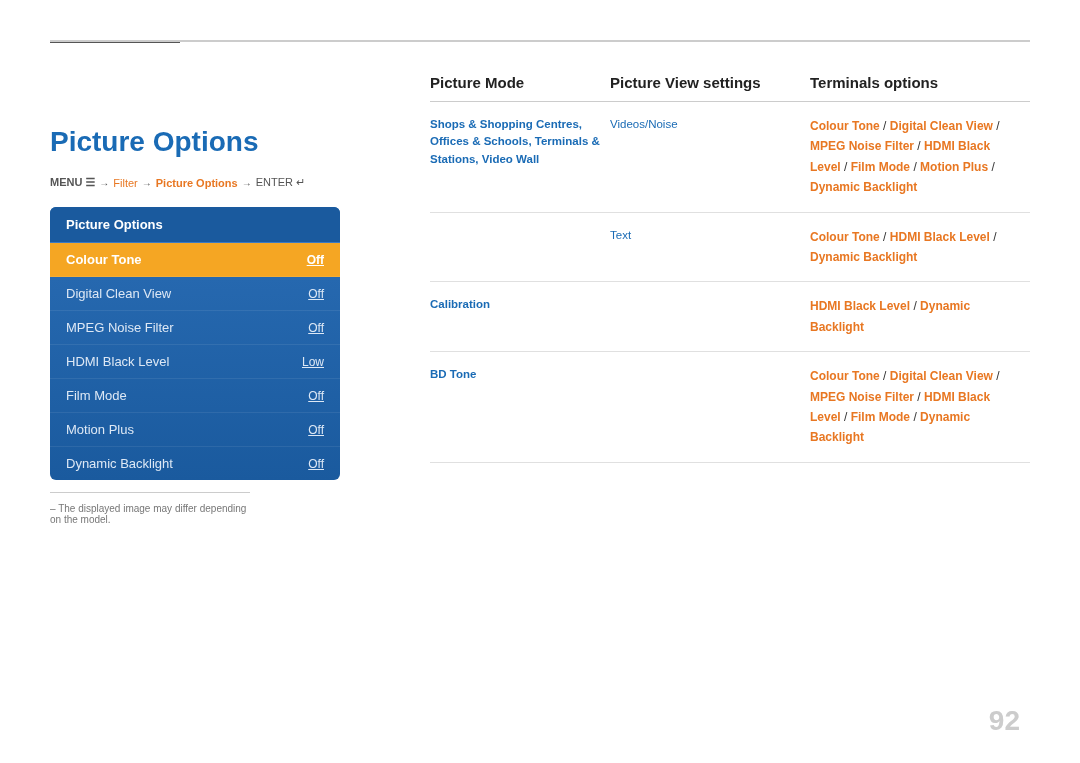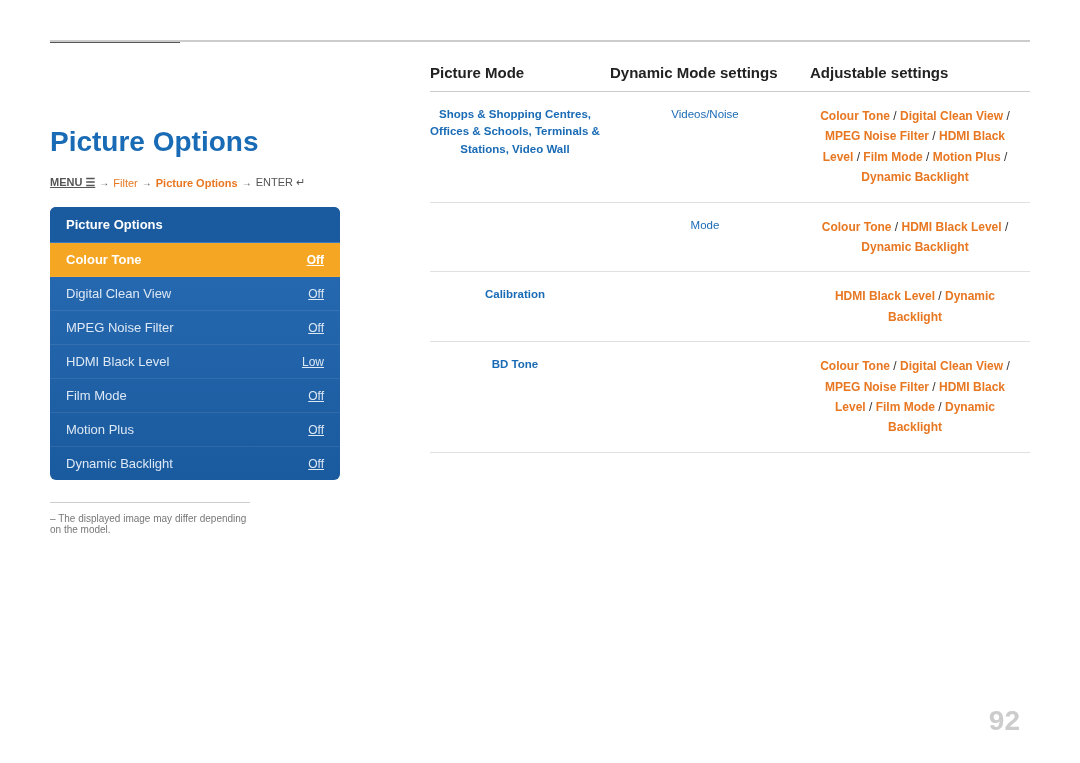--- a/index.html
+++ b/index.html
@@ -53,21 +53,20 @@
       color: #555;
       margin-bottom: 18px;
       display: flex;
       align-items: center;
       gap: 4px;
     }
 
     .breadcrumb-menu {
       color: #555;
       font-weight: bold;
-      text-decoration: underline;
     }
 
     .breadcrumb-link {
       color: #e87722;
     }
 
     .breadcrumb-active {
       color: #e87722;
       font-weight: bold;
     }
@@ -129,35 +128,35 @@
       font-size: 12px;
       text-decoration: underline;
     }
 
     .menu-item.active .item-value {
       color: #ffffff;
     }
 
     
     .note-section {
-      margin-top: 22px;
+      margin-top: 12px;
       border-top: 1px solid #ccc;
       padding-top: 10px;
       width: 200px;
     }
 
     .note-text {
       font-size: 10px;
       color: #777;
     }
 
     
     .content-area {
       position: absolute;
-      top: 64px;
+      top: 74px;
       left: 430px;
       right: 50px;
     }
 
     .table-header-row {
       display: grid;
       grid-template-columns: 180px 200px 1fr;
       gap: 0;
       padding-bottom: 10px;
       border-bottom: 1px solid #ccc;
@@ -175,21 +174,20 @@
       grid-template-columns: 180px 200px 1fr;
       gap: 0;
       padding: 14px 0;
       border-bottom: 1px solid #e0e0e0;
       align-items: start;
     }
 
     .table-cell {
       font-size: 11.5px;
       padding-right: 10px;
-      text-align: center;
     }
 
     .cell-mode {
       color: #1a6bb5;
       font-weight: 600;
       font-size: 11.5px;
       line-height: 1.5;
     }
 
     .cell-mode-setting {
@@ -289,40 +287,40 @@
     <div class="note-section">
       <p class="note-text">– The displayed image may differ depending on the model.</p>
     </div>
 
   </div>
 
   <div class="content-area">
 
     <div class="table-header-row">
       <div class="table-header-cell">Picture Mode</div>
-      <div class="table-header-cell">Dynamic Mode settings</div>
-      <div class="table-header-cell">Adjustable settings</div>
+      <div class="table-header-cell">Picture View settings</div>
+      <div class="table-header-cell">Terminals options</div>
     </div>
 
     <div class="table-row">
       <div class="table-cell">
         <span class="cell-mode">Shops &amp; Shopping Centres, Offices &amp; Schools, Terminals &amp; Stations, Video Wall</span>
       </div>
       <div class="table-cell">
         <span class="cell-mode-setting">Videos/Noise</span>
       </div>
       <div class="table-cell cell-adjustable">
         <span class="highlight">Colour Tone</span><span class="normal"> / </span><span class="highlight">Digital Clean View</span><span class="normal"> / </span><span class="highlight">MPEG Noise Filter</span><span class="normal"> / </span><span class="highlight">HDMI Black Level</span><span class="normal"> / </span><span class="highlight">Film Mode</span><span class="normal"> / </span><span class="highlight">Motion Plus</span><span class="normal"> / </span><span class="highlight">Dynamic Backlight</span>
       </div>
     </div>
 
     <div class="table-row">
       <div class="table-cell"></div>
       <div class="table-cell">
-        <span class="cell-mode-setting">Mode</span>
+        <span class="cell-mode-setting">Text</span>
       </div>
       <div class="table-cell cell-adjustable">
         <span class="highlight">Colour Tone</span><span class="normal"> / </span><span class="highlight">HDMI Black Level</span><span class="normal"> / </span><span class="highlight">Dynamic Backlight</span>
       </div>
     </div>
 
     <div class="table-row">
       <div class="table-cell">
         <span class="cell-mode">Calibration</span>
       </div>

